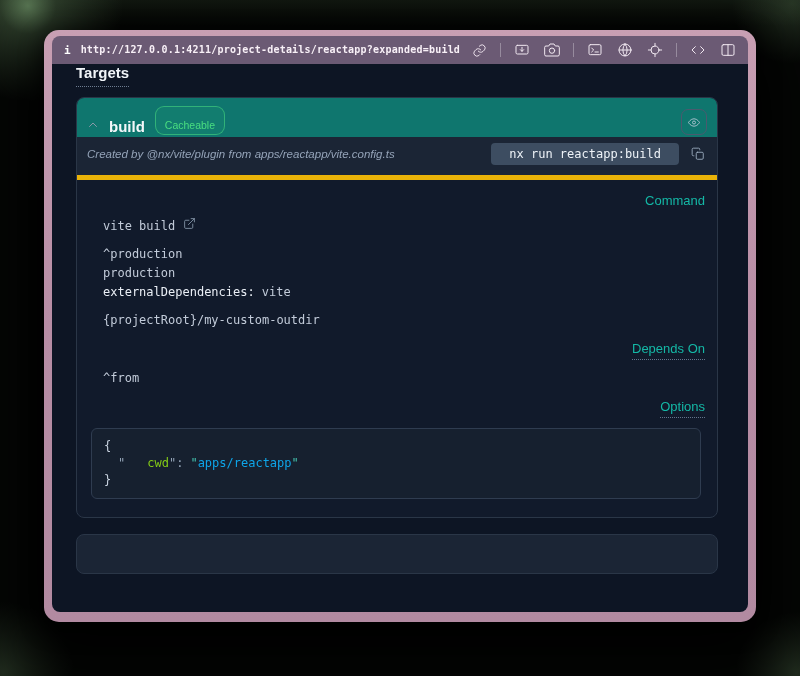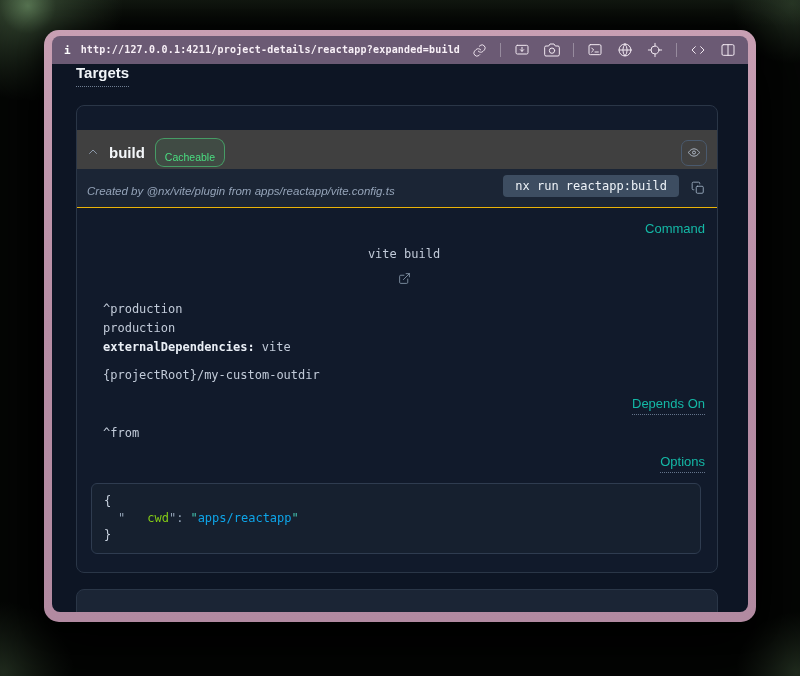--- a/index.html
+++ b/index.html
@@ -33,57 +33,57 @@
   .tb-btn { width:18px; height:18px; display:flex; align-items:center; justify-content:center;
             background:none; border:none; padding:0; cursor:pointer; }
   .tb-btn svg { stroke:#f1e8f1; fill:none; stroke-width:1.5; stroke-linecap:round; stroke-linejoin:round; }
   .tb-sep { width:1px; height:14px; background:rgba(255,255,255,.3); }
   
   .content {
     flex:1; background:#0d1524; border-radius:0 0 8px 8px;
     padding:0 30px 0 24px; overflow:hidden;
   }
   .page-title {
-    display:inline-block; margin:-7px 0 8px; padding-bottom:5px;
+    display:inline-block; margin:-7px 0 0; padding-bottom:5px;
     font:700 15px "Liberation Sans", sans-serif; color:#f1f5f9;
     border-bottom:1px dotted #6e7d92;
   }
   .card { border:1px solid #2a3647; border-radius:8px; margin-top:10px; background:#111a2b; overflow:hidden; }
-  .card-head { background:#404040; display:flex; align-items:center; gap:10px; padding:8px 10px 2px;margin-top:24px; }
+  .card-head { background:#0f766e; display:flex; align-items:flex-end; gap:10px; padding:8px 10px 2px; }
   .chev svg { stroke:#8b98a9; fill:none; stroke-width:2; stroke-linecap:round; stroke-linejoin:round; }
   .target-name { font:700 15px "Liberation Sans", sans-serif; color:#f4f7fa; }
   .badge {
     font:400 10.5px "Liberation Sans", sans-serif; color:#4ade80;
     border:1px solid rgba(74,222,128,.55); background:rgba(74,222,128,.07);
     border-radius:9px; padding:12px 9px 3px;
   }
   .eye-btn {
     margin-left:auto; width:26px; height:26px; border:1px solid #4a5a6e; border-radius:7px;
     background:transparent; display:flex; align-items:center; justify-content:center; cursor:pointer;
   }
   .eye-btn svg { stroke:#c4cfde; fill:none; stroke-width:1.6; }
   .card-sub {
-    background:#1b2535; border-bottom:1px solid #eab308;
-    display:flex; align-items:flex-end; gap:10px; padding:6px 10px 10px;
+    background:#1b2535; border-bottom:5px solid #eab308;
+    display:flex; align-items:center; gap:10px; padding:6px 10px 10px;
   }
   .created { flex:1; color:#94a3b8; font:italic 400 11.5px "Liberation Sans", sans-serif; }
   .chip {
-    background:#3d4d61; color:#eef3f8; border-radius:4px; padding:4px 12px;
+    background:#3d4d61; color:#eef3f8; border-radius:4px; padding:4px 18px;
     font:400 12px "DejaVu Sans Mono", monospace; white-space:nowrap;
   }
   .copy-btn { background:none; border:none; padding:0; width:18px; height:18px; cursor:pointer;
               display:flex; align-items:center; justify-content:center; }
   .copy-btn svg { stroke:#9fb0c2; fill:none; stroke-width:1.5; stroke-linecap:round; stroke-linejoin:round; }
   .card-body { padding:2px 12px 18px 10px; }
   .section-h { margin:11px 0 0; font:500 13px "Liberation Sans", sans-serif; color:#14b8a6;text-align:right; }
   .section-h .u { display:inline-block; border-bottom:1px dotted #64748b; padding-bottom:3px; }
-  .vals { margin:9px 0 0 16px; color:#c2cbd9; font:400 12px/19px "DejaVu Sans Mono", monospace;flex-direction:column; }
+  .vals { margin:9px 0 0 16px; color:#c2cbd9; font:400 12px/19px "DejaVu Sans Mono", monospace; }
   .cmd-line { display:flex; align-items:center; gap:8px; }
   .cmd-line svg { stroke:#8fa0b3; fill:none; stroke-width:1.5; stroke-linecap:round; stroke-linejoin:round; }
-  .named-key { color:#eaeff6; font-weight:700; margin-right:7px; }
+  .named-key { color:#eaeff6; font-weight:400; margin-right:7px; }
   .json {
     margin:10px 4px 0; border:1px solid #2f3c50; border-radius:6px; background:#16202f;
     padding:9px 12px; font:400 12px/17px "DejaVu Sans Mono", monospace; color:#c9d3e0;
   }
   .json .indent { padding-left:14px; }
   .jkey { color:#84cc16;margin-left:22px; }
   .jstr { color:#0ea5e9; }
   .q    { color:#93a3b6; }
   .qs   { color:#45c4b0; }
   .colon{ color:#93a3b6; margin-right:7px; }

